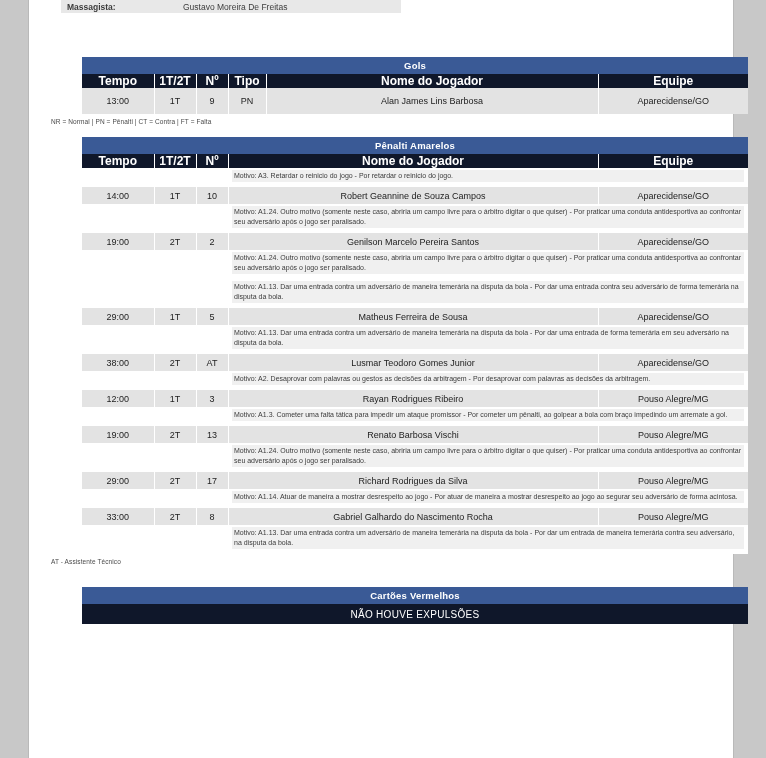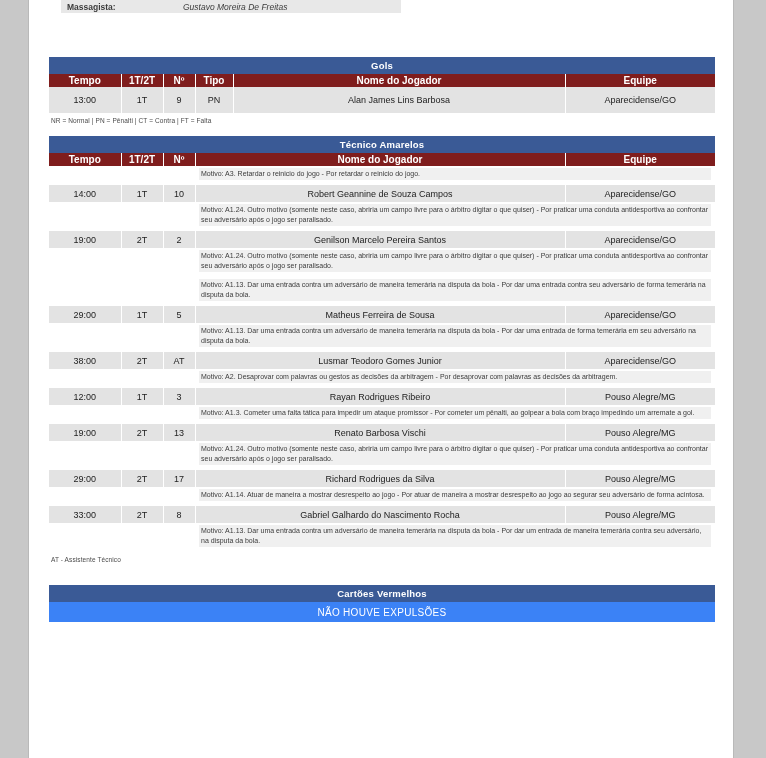--- a/index.html
+++ b/index.html
@@ -50,43 +50,43 @@
     color: #3c3c3c;
     padding-left: 6px;
     box-sizing: border-box;
     line-height: 11px;
   }
   .staff-value {
     flex: 1;
     font-size: 8.5px;
     color: #3c3c3c;
     line-height: 11px;
-    font-style: italic;
   }
 
   
   .block { margin-top: 0; }
   .tbl {
     width: 666px;
     border-collapse: collapse;
     table-layout: fixed;
+    margin-left: 33px;
   }
   .title-bar {
     background: #3a5a96;
     color: #ffffff;
     font-size: 9.5px;
     font-weight: bold;
     text-align: center;
     height: 15px;
     letter-spacing: .2px;
   }
   .col-head td {
-    background: #7f1d1d;
+    background: #0f172a;
     color: #ffffff;
-    font-size: 10px;
+    font-size: 12px;
     font-weight: bold;
     height: 13px;
     border-right: 1px solid #ffffff;
     padding: 0 4px;
     box-sizing: border-box;
   }
   .col-head td:last-child { border-right: none; }
   .c-center { text-align: center; }
   .c-left { text-align: center; }
 
@@ -129,21 +129,21 @@
     vertical-align: top;
   }
   .card-motive-row td.blank { background: #ffffff; }
   .motive-text {
     background: #f0f0f0;
     display: block;
     padding: 1px 2px;
   }
 
   .red-empty {
-    background: #3b82f6;
+    background: #0f172a;
     color: #ffffff;
     font-size: 10px;
     text-align: center;
     height: 18px;
     letter-spacing: .3px;
   }
   .spacer-md { height: 12px; }
   .spacer-lg { height: 22px; }
 </style>
 </head>
@@ -202,21 +202,21 @@
         <table class="tbl">
           <colgroup>
             <col style="width:72px">
               <col style="width:42px">
               <col style="width:32px">
             <col style="width:370px">
               <col style="width:150px">
           </colgroup>
           <tbody>
               <tr>
-            <td class="title-bar" colspan="5">Técnico Amarelos</td>
+            <td class="title-bar" colspan="5">Pênalti Amarelos</td>
           </tr>
           <tr class="col-head">
             <td class="c-center">Tempo</td>
             <td class="c-center">1T/2T</td>
             <td class="c-center">Nº</td>
             <td class="c-left">Nome do Jogador</td>
             <td class="c-left">Equipe</td>
           </tr>
 
           <tr class="card-motive-row">

